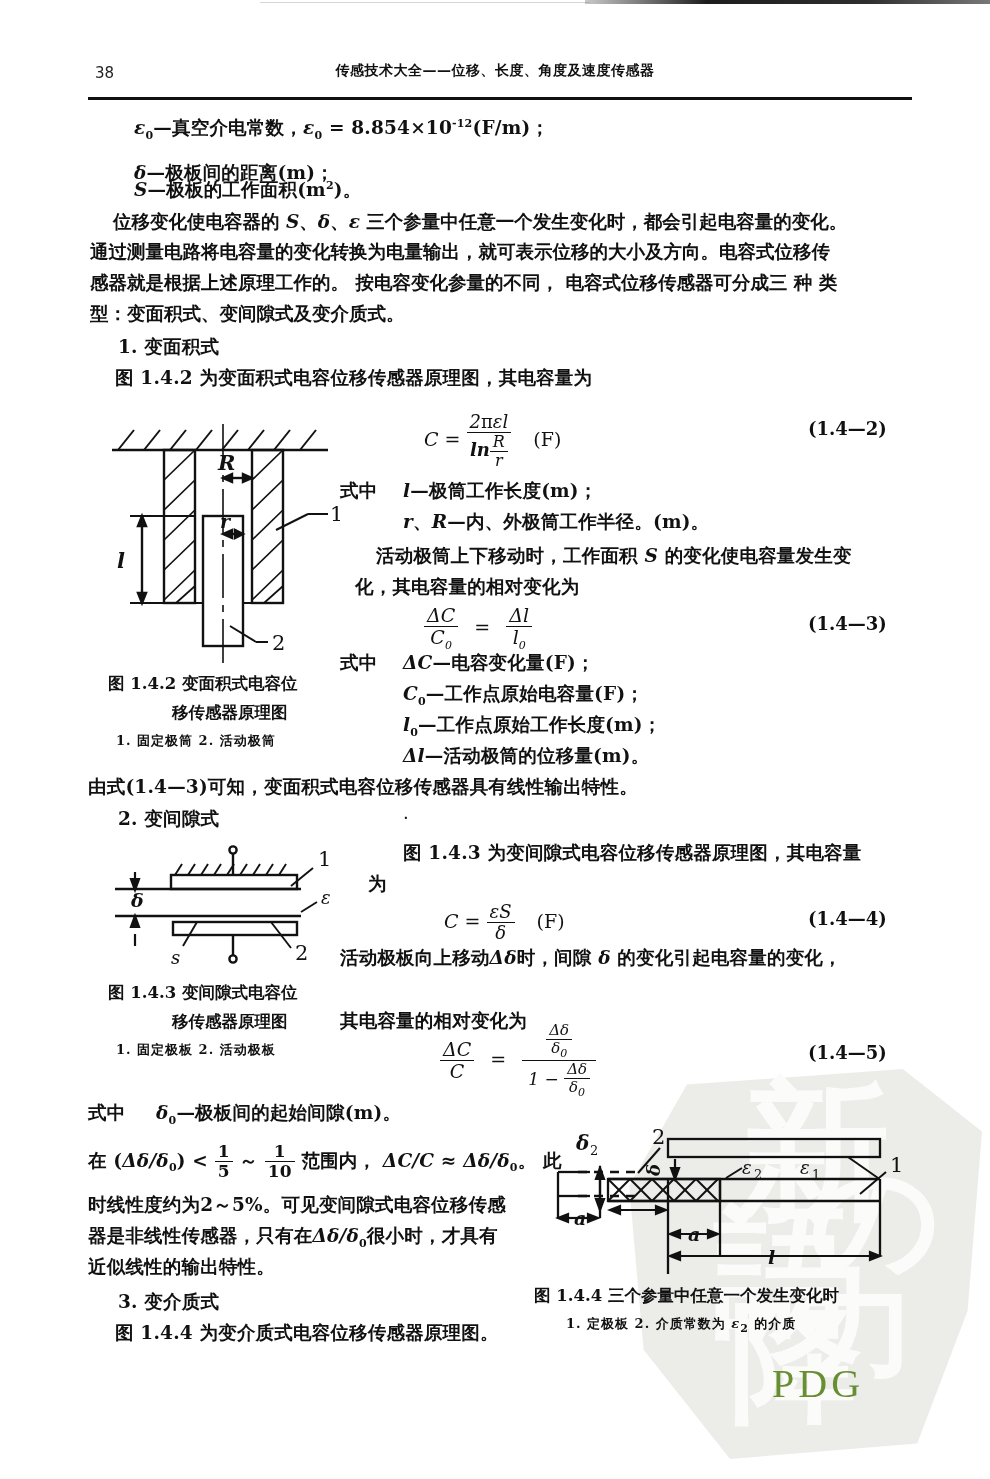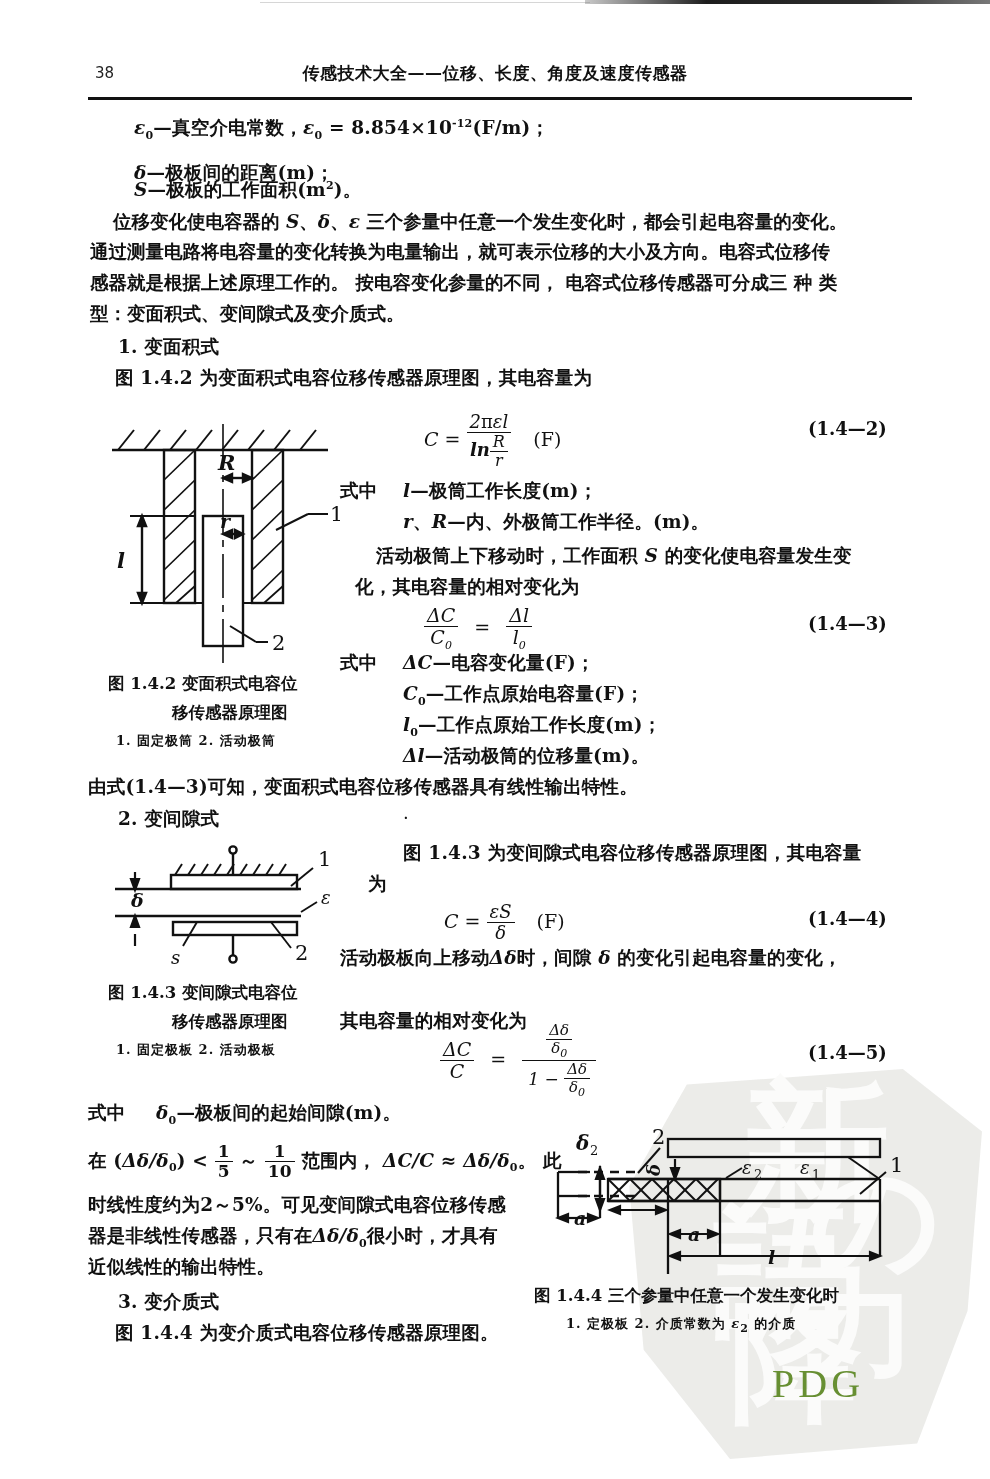--- a/index.html
+++ b/index.html
@@ -38,21 +38,21 @@
     font-weight:700;line-height:1;
   }
   .wm-pdg{
     position:absolute;left:150px;bottom:52px;
     color:#4d7c0f;font-family:Liberation Serif, serif;
     font-size:40px;letter-spacing:4px;font-weight:400;
   }
 
   
   .pagenum{position:absolute;left:95px;top:64px;font-size:15px;font-family:"DejaVu Sans",sans-serif;color:#222;}
-  .runhead{position:absolute;left:0;right:0;top:62px;text-align:center;font-size:17px;font-weight:700;letter-spacing:.5px;}
+  .runhead{position:absolute;left:0;right:0;top:62px;text-align:center;font-size:14px;font-weight:700;letter-spacing:.5px;}
   .rule{position:absolute;left:88px;right:78px;top:97px;height:3px;background:#111;}
 
   
   .t{position:absolute;font-size:18.5px;font-weight:700;letter-spacing:.2px;white-space:nowrap;}
   .tn{position:absolute;font-size:18.5px;white-space:nowrap;}
   .it{font-style:italic;font-family:"DejaVu Serif",serif;}
   .sub{font-size:11px;vertical-align:sub;}
   .sup{font-size:11px;vertical-align:super;}
   .cap{position:absolute;font-size:16.5px;font-weight:700;white-space:nowrap;}
   .capsm{position:absolute;font-size:13px;font-weight:700;white-space:nowrap;letter-spacing:1px;}

